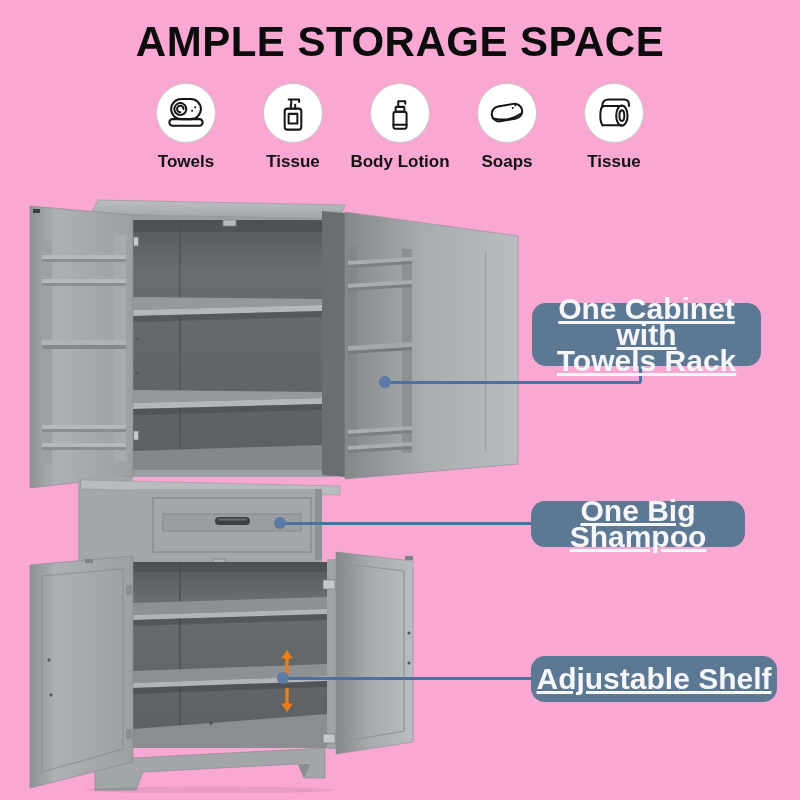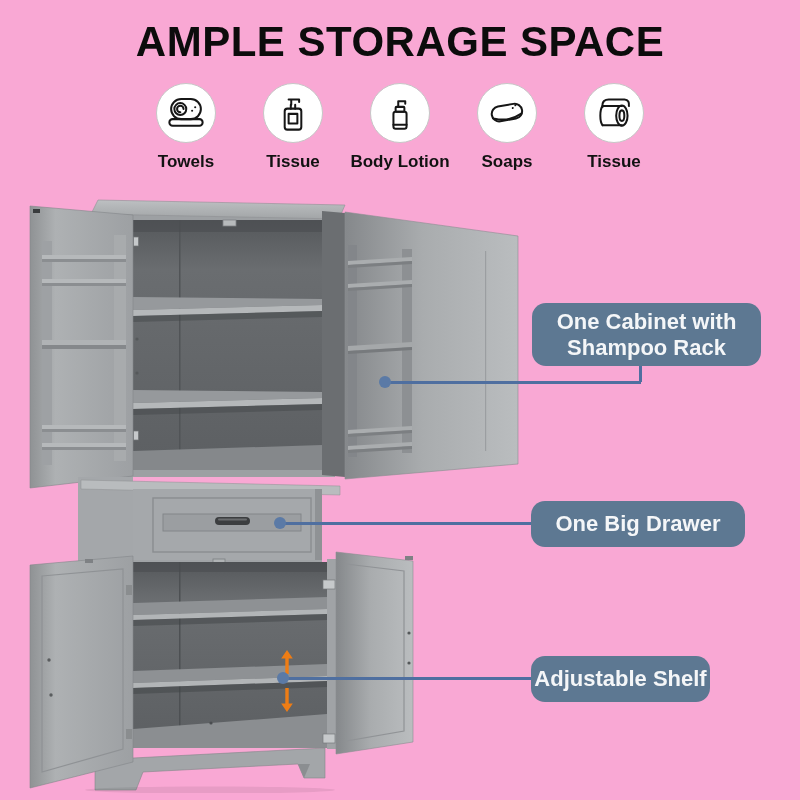--- a/index.html
+++ b/index.html
@@ -8,21 +8,21 @@
   .title{position:absolute;left:0;top:18px;width:800px;text-align:center;
          font-size:42px;font-weight:800;letter-spacing:.5px;color:#0c0c0c;white-space:nowrap;}
   .features{position:absolute;left:143px;top:83px;display:flex;gap:21px;justify-content:center;}
   .feature{width:86px;display:flex;flex-direction:column;align-items:center;}
   .fcircle{width:58px;height:58px;border:1.6px solid #c7c7c7;border-radius:50%;
            display:flex;align-items:center;justify-content:center;background:#fff;}
   .fcircle svg{stroke:#161616;fill:none;stroke-width:2.3;stroke-linecap:round;stroke-linejoin:round;}
   .flabel{margin-top:9px;font-size:17px;font-weight:700;color:#121212;white-space:nowrap;}
   .callout{position:absolute;background:#5d7892;border-radius:14px;color:#f4f6f8;
            display:flex;flex-direction:column;align-items:center;justify-content:center;
-           font-size:22px;font-weight:700;text-align:center;line-height:26px;}
+           font-size:30px;font-weight:700;text-align:center;line-height:26px;text-decoration:underline;}
   .cline{position:absolute;background:#4f6fa0;}
   .cdot{position:absolute;width:12px;height:12px;border-radius:50%;background:#5b7aa6;}
   .arrow{position:absolute;fill:#ee7d15;}
   .cabinet-svg{position:absolute;left:15px;top:193px;}
 </style>
 </head>
 <body>
 
 <div id="canvas">
 
@@ -260,22 +260,22 @@
   <div class="cdot" style="left:379px;top:376px"></div>
 
   <div class="cline" style="left:280px;top:522px;width:251px;height:2.5px"></div>
   <div class="cdot" style="left:274px;top:517px"></div>
 
   <div class="cline" style="left:283px;top:677px;width:248px;height:2.5px"></div>
   <div class="cdot" style="left:277px;top:672px"></div>
 
   <div class="callout" style="left:532px;top:303px;width:229px;height:63px">
     <span>One Cabinet with</span>
-    <span>Shampoo Rack</span>
+    <span>Towels Rack</span>
   </div>
   <div class="callout" style="left:531px;top:501px;width:214px;height:46px">
-    <span>One Big Drawer</span>
-  </div>
-  <div class="callout" style="left:531px;top:656px;width:179px;height:46px">
+    <span>One Big Shampoo</span>
+  </div>
+  <div class="callout" style="left:531px;top:656px;width:246px;height:46px">
     <span>Adjustable Shelf</span>
   </div>
 
 </div>
 
 </body></html>

